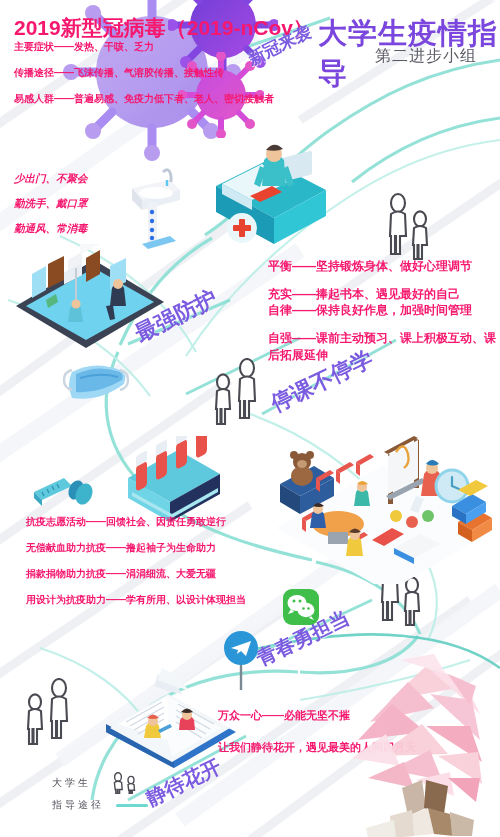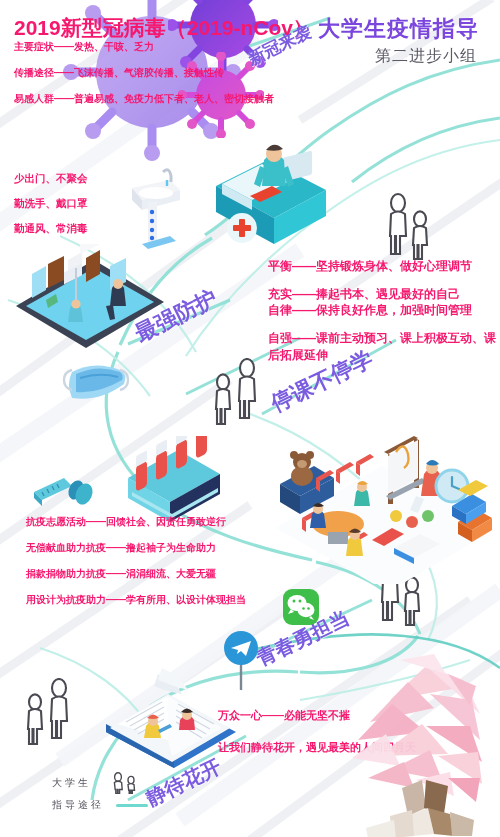--- a/index.html
+++ b/index.html
@@ -2,27 +2,27 @@
 <html><head>
 <meta charset="utf-8">
 <style>
   html,body{margin:0;padding:0;background:#fff;}
   body{font-family:"Liberation Sans","DejaVu Sans",sans-serif;}
   #poster{position:relative;width:500px;height:837px;overflow:hidden;background:#ffffff;border-radius:9px;}
 
   
   .svgfull{position:absolute;left:0;top:0;width:500px;height:837px;pointer-events:none;}
 
-  .title-main{position:absolute;left:318px;top:14px;font-size:22px;font-weight:bold;color:#7a46dd;letter-spacing:1px;}
+  .title-main{position:absolute;left:318px;top:14px;font-size:29px;font-weight:bold;color:#7a46dd;letter-spacing:1px;}
   .title-sub{position:absolute;left:375px;top:46px;font-size:16px;color:#5b5b66;letter-spacing:1px;}
   .title-red{position:absolute;left:14px;top:14px;font-size:21px;font-weight:bold;color:#f6186f;letter-spacing:0px;}
 
   .infoline{font-size:10px;font-weight:bold;color:#f6186f;}
 
-  .tiplist div{font-size:10.5px;font-weight:bold;color:#f6186f;margin-bottom:11px;}
+  .tiplist div{font-size:10.5px;font-weight:bold;color:#f6186f;margin-bottom:11px;font-style:italic;}
   .studylist div{font-size:12px;font-weight:bold;color:#f6186f;margin-bottom:11px;}
   .vollist div{font-size:10px;font-weight:bold;color:#f6186f;margin-bottom:12px;}
   .sloganlist div{font-size:11px;font-weight:bold;color:#f6186f;margin-bottom:17px;}
 
   
   .diag{position:absolute;font-weight:bold;color:#7b5be0;white-space:nowrap;
         text-shadow:0 1px 0 rgba(255,255,255,.8);}
 
   
   .legend{position:absolute;left:24px;top:772px;font-size:10px;color:#55555f;}

